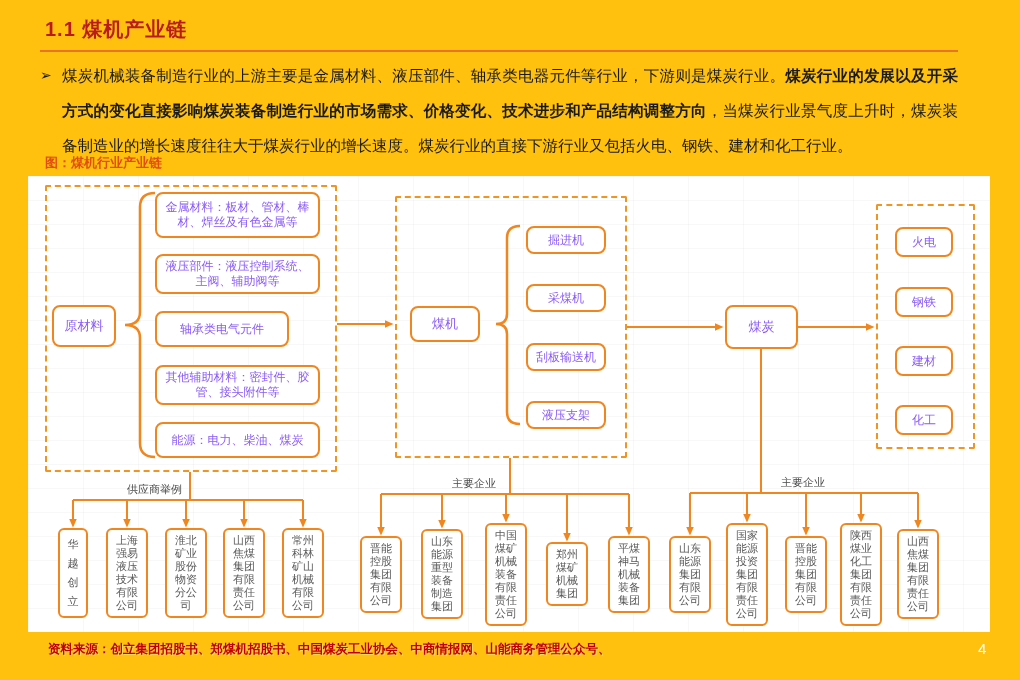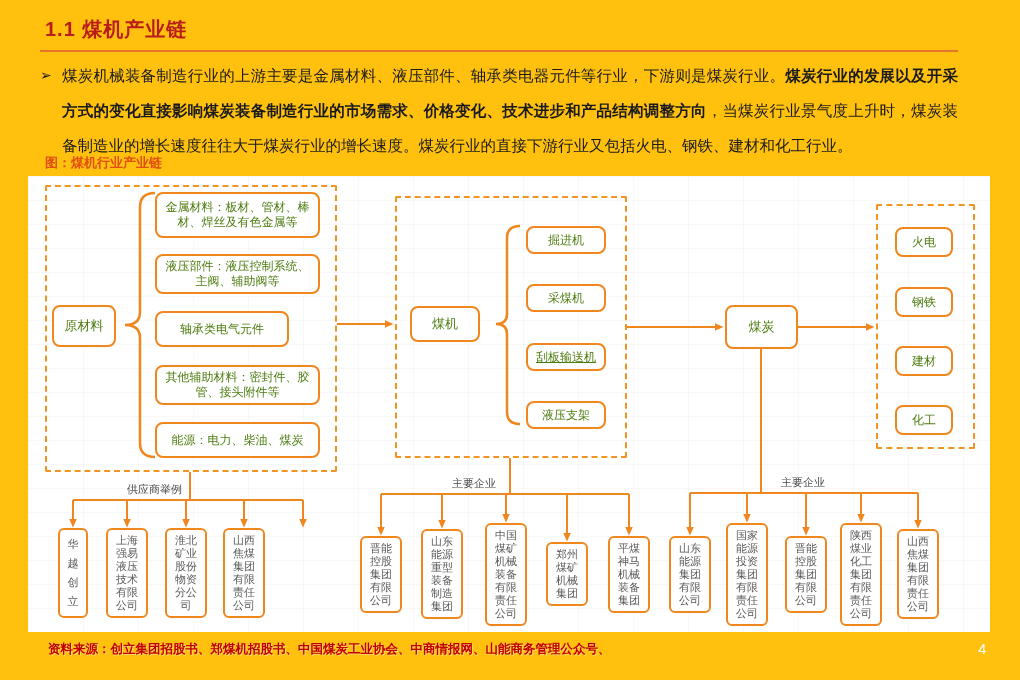--- a/index.html
+++ b/index.html
@@ -20,21 +20,21 @@
   .canvas { position:absolute; left:28px; top:176px; width:962px; height:456px; background:#FFFFFF;
             background-image:linear-gradient(rgba(0,0,0,0.028) 1px, transparent 1px),
                              linear-gradient(90deg, rgba(0,0,0,0.028) 1px, transparent 1px);
             background-size:100% 24px, 55px 100%; }
   .canvas svg.wires { position:absolute; left:0; top:0; z-index:1; }
 
   .dashedbox { position:absolute; border:2px dashed #F29422; border-radius:2px; z-index:1; }
 
   .node, .item { position:absolute; background:#fff; border:2px solid #F0861E; border-radius:8px;
           display:flex; align-items:center; justify-content:center; text-align:center;
-          color:#4d7c0f; z-index:2; }
+          color:#8b5cf6; z-index:2; }
   .node { font-size:13px; }
   .item { font-size:12px; line-height:15px; padding:2px 8px; }
 
   .glabel { position:absolute; font-size:11px; color:#4A4A4A; z-index:2; white-space:nowrap; }
 
   .co { position:absolute; background:#fff; border:2px solid #F0861E; border-radius:6px;
         font-size:11px; line-height:13px; color:#595959; text-align:center;
         padding:4px 3px; z-index:2; word-break:break-all;
         display:flex; align-items:center; justify-content:center; }
   .co.one-per-line { line-height:19px; }
@@ -104,37 +104,38 @@
     <div class="node" style="left:24px; top:129px; width:64px; height:42px;">原材料</div>
     <div class="item" style="left:127px; top:16px; width:165px; height:46px;">金属材料：板材、管材、棒材、焊丝及有色金属等</div>
     <div class="item" style="left:127px; top:78px; width:165px; height:40px;">液压部件：液压控制系统、主阀、辅助阀等</div>
     <div class="item" style="left:127px; top:135px; width:134px; height:36px;">轴承类电气元件</div>
     <div class="item" style="left:127px; top:189px; width:165px; height:40px;">其他辅助材料：密封件、胶管、接头附件等</div>
     <div class="item" style="left:127px; top:246px; width:165px; height:36px;">能源：电力、柴油、煤炭</div>
 
     <div class="node" style="left:382px; top:130px; width:70px; height:36px;">煤机</div>
     <div class="item" style="left:498px; top:50px; width:80px; height:28px;">掘进机</div>
     <div class="item" style="left:498px; top:108px; width:80px; height:28px;">采煤机</div>
-    <div class="item" style="left:498px; top:167px; width:80px; height:28px;text-decoration:underline;">刮板输送机</div>
+    <div class="item" style="left:498px; top:167px; width:80px; height:28px;">刮板输送机</div>
     <div class="item" style="left:498px; top:225px; width:80px; height:28px;">液压支架</div>
 
     <div class="node" style="left:697px; top:129px; width:73px; height:44px;">煤炭</div>
     <div class="item" style="left:867px; top:51px; width:58px; height:30px;">火电</div>
     <div class="item" style="left:867px; top:111px; width:58px; height:30px;">钢铁</div>
     <div class="item" style="left:867px; top:170px; width:58px; height:30px;border-radius:8px;">建材</div>
     <div class="item" style="left:867px; top:229px; width:58px; height:30px;">化工</div>
 
     <div class="glabel" style="left:99px; top:306px;">供应商举例</div>
     <div class="glabel" style="left:424px; top:300px;">主要企业</div>
     <div class="glabel" style="left:753px; top:299px;">主要企业</div>
 
     <div class="co one-per-line" style="left:30px; top:352px; width:30px; height:90px;">华越创立</div>
     <div class="co" style="left:78px; top:352px; width:42px; height:90px;">上海强易液压技术有限公司</div>
     <div class="co" style="left:137px; top:352px; width:42px; height:90px;">淮北矿业股份物资分公司</div>
     <div class="co" style="left:195px; top:352px; width:42px; height:90px;">山西焦煤集团有限责任公司</div>
+    <div class="co" style="left:254px; top:352px; width:42px; height:90px;">常州科林矿山机械有限公司</div>
 
     <div class="co" style="left:332px; top:360px; width:42px;">晋能控股集团有限公司</div>
     <div class="co" style="left:393px; top:353px; width:42px;">山东能源重型装备制造集团</div>
     <div class="co" style="left:457px; top:347px; width:42px;">中国煤矿机械装备有限责任公司</div>
     <div class="co" style="left:518px; top:366px; width:42px;">郑州煤矿机械集团</div>
     <div class="co" style="left:580px; top:360px; width:42px;">平煤神马机械装备集团</div>
 
     <div class="co" style="left:641px; top:360px; width:42px;">山东能源集团有限公司</div>
     <div class="co" style="left:698px; top:347px; width:42px;">国家能源投资集团有限责任公司</div>
     <div class="co" style="left:757px; top:360px; width:42px;">晋能控股集团有限公司</div>

